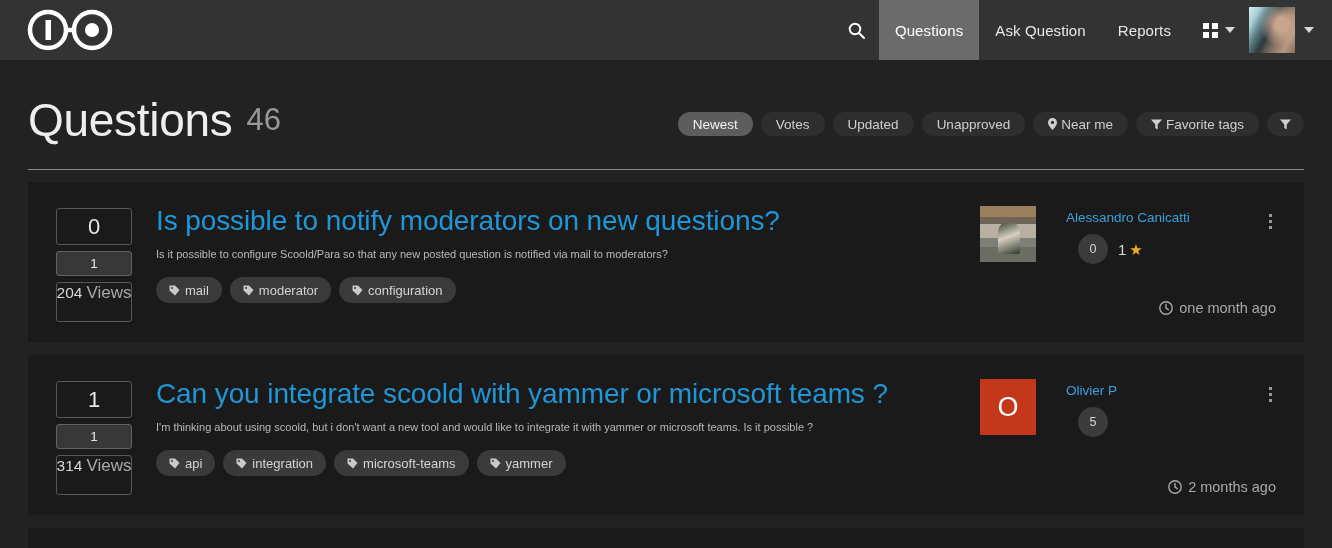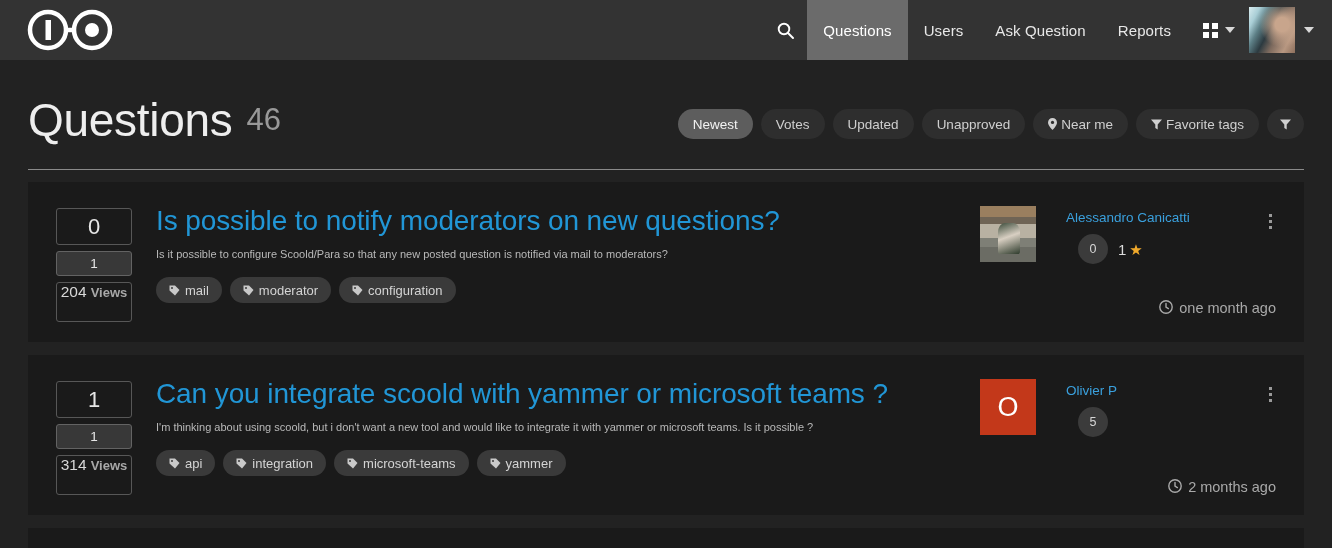--- a/index.html
+++ b/index.html
@@ -80,21 +80,21 @@
   }
   .page-count {
     font-size: 31px; font-weight: 300; color: #999999;
     margin-left: 14px; line-height: 1;
   }
   .filters {
     margin-left: auto;
     display: flex; align-items: center; gap: 8px;
   }
   .pill {
-    height: 30px;
+    height: 24px;
     border-radius: 16px;
     background: #2e2e2e;
     color: #cfcfcf;
     font-size: 13.5px;
     display: inline-flex; align-items: center; gap: 4px;
     padding: 0 15px;
     white-space: nowrap;
     cursor: pointer;
     border: none;
     font-family: inherit;
@@ -133,21 +133,21 @@
     background: #383838;
     display: flex; align-items: center; justify-content: center;
     font-size: 13.5px; color: #e6e6e6;
   }
   .stat-views {
     height: 40px; border: 1px solid #575757; border-radius: 3px;
     display: flex; align-items: baseline; justify-content: center; gap: 4px;
     color: #d8d8d8;
   }
   .stat-views .v-num { font-size: 15.5px; }
-  .stat-views .v-lbl { font-size: 13px; color: #a8a8a8; font-weight: bold; }
+  .stat-views .v-lbl { font-size: 17px; color: #a8a8a8; }
 
   .qbody { flex: 1; padding-left: 24px; padding-right: 18px; min-width: 0; }
   .qtitle {
     font-size: 28px; font-weight: 400; color: #2196d6;
     line-height: 1.18; text-decoration: none; display: block;
     letter-spacing: -.1px;
     cursor: pointer;
   }
   .qdesc {
     margin-top: 9px;
@@ -202,21 +202,21 @@
 
   .kebab {
     position: absolute; top: 6px; right: 4px;
     display: flex; flex-direction: column; gap: 3px;
     padding: 4px; cursor: pointer;
   }
   .kebab i { width: 3px; height: 3px; background: #9a9a9a; display: block; }
 
   .timestamp {
     position: absolute; right: 4px; bottom: 0;
-    display: flex; gap: 6px;
+    display: flex; align-items: center; gap: 6px;
     font-size: 14.5px; color: #a9a9a9;
     white-space: nowrap;
   }
   .card:nth-child(1) .timestamp { bottom: 6px; }
 
   svg { display: block; }
 </style>
 </head>
 <body>
 
@@ -241,21 +241,20 @@
     <div class="nav-search">
       <span>
         <svg width="17" height="17" viewBox="0 0 17 17">
           <circle cx="7" cy="7" r="5.3" fill="none" stroke="#ffffff" stroke-width="1.9"></circle>
           <line x1="11" y1="11" x2="16" y2="16" stroke="#ffffff" stroke-width="1.9" stroke-linecap="round"></line>
         </svg>
       </span>
     </div>
 
     <a class="nav-item active">Questions</a>
-    <a class="nav-item">Users</a>
     <a class="nav-item">Ask Question</a>
     <a class="nav-item">Reports</a>
 
     <div class="nav-apps">
       <span class="grid-icon">
         <i></i>
           <i></i>
           <i></i>
           <i></i>
       </span>

